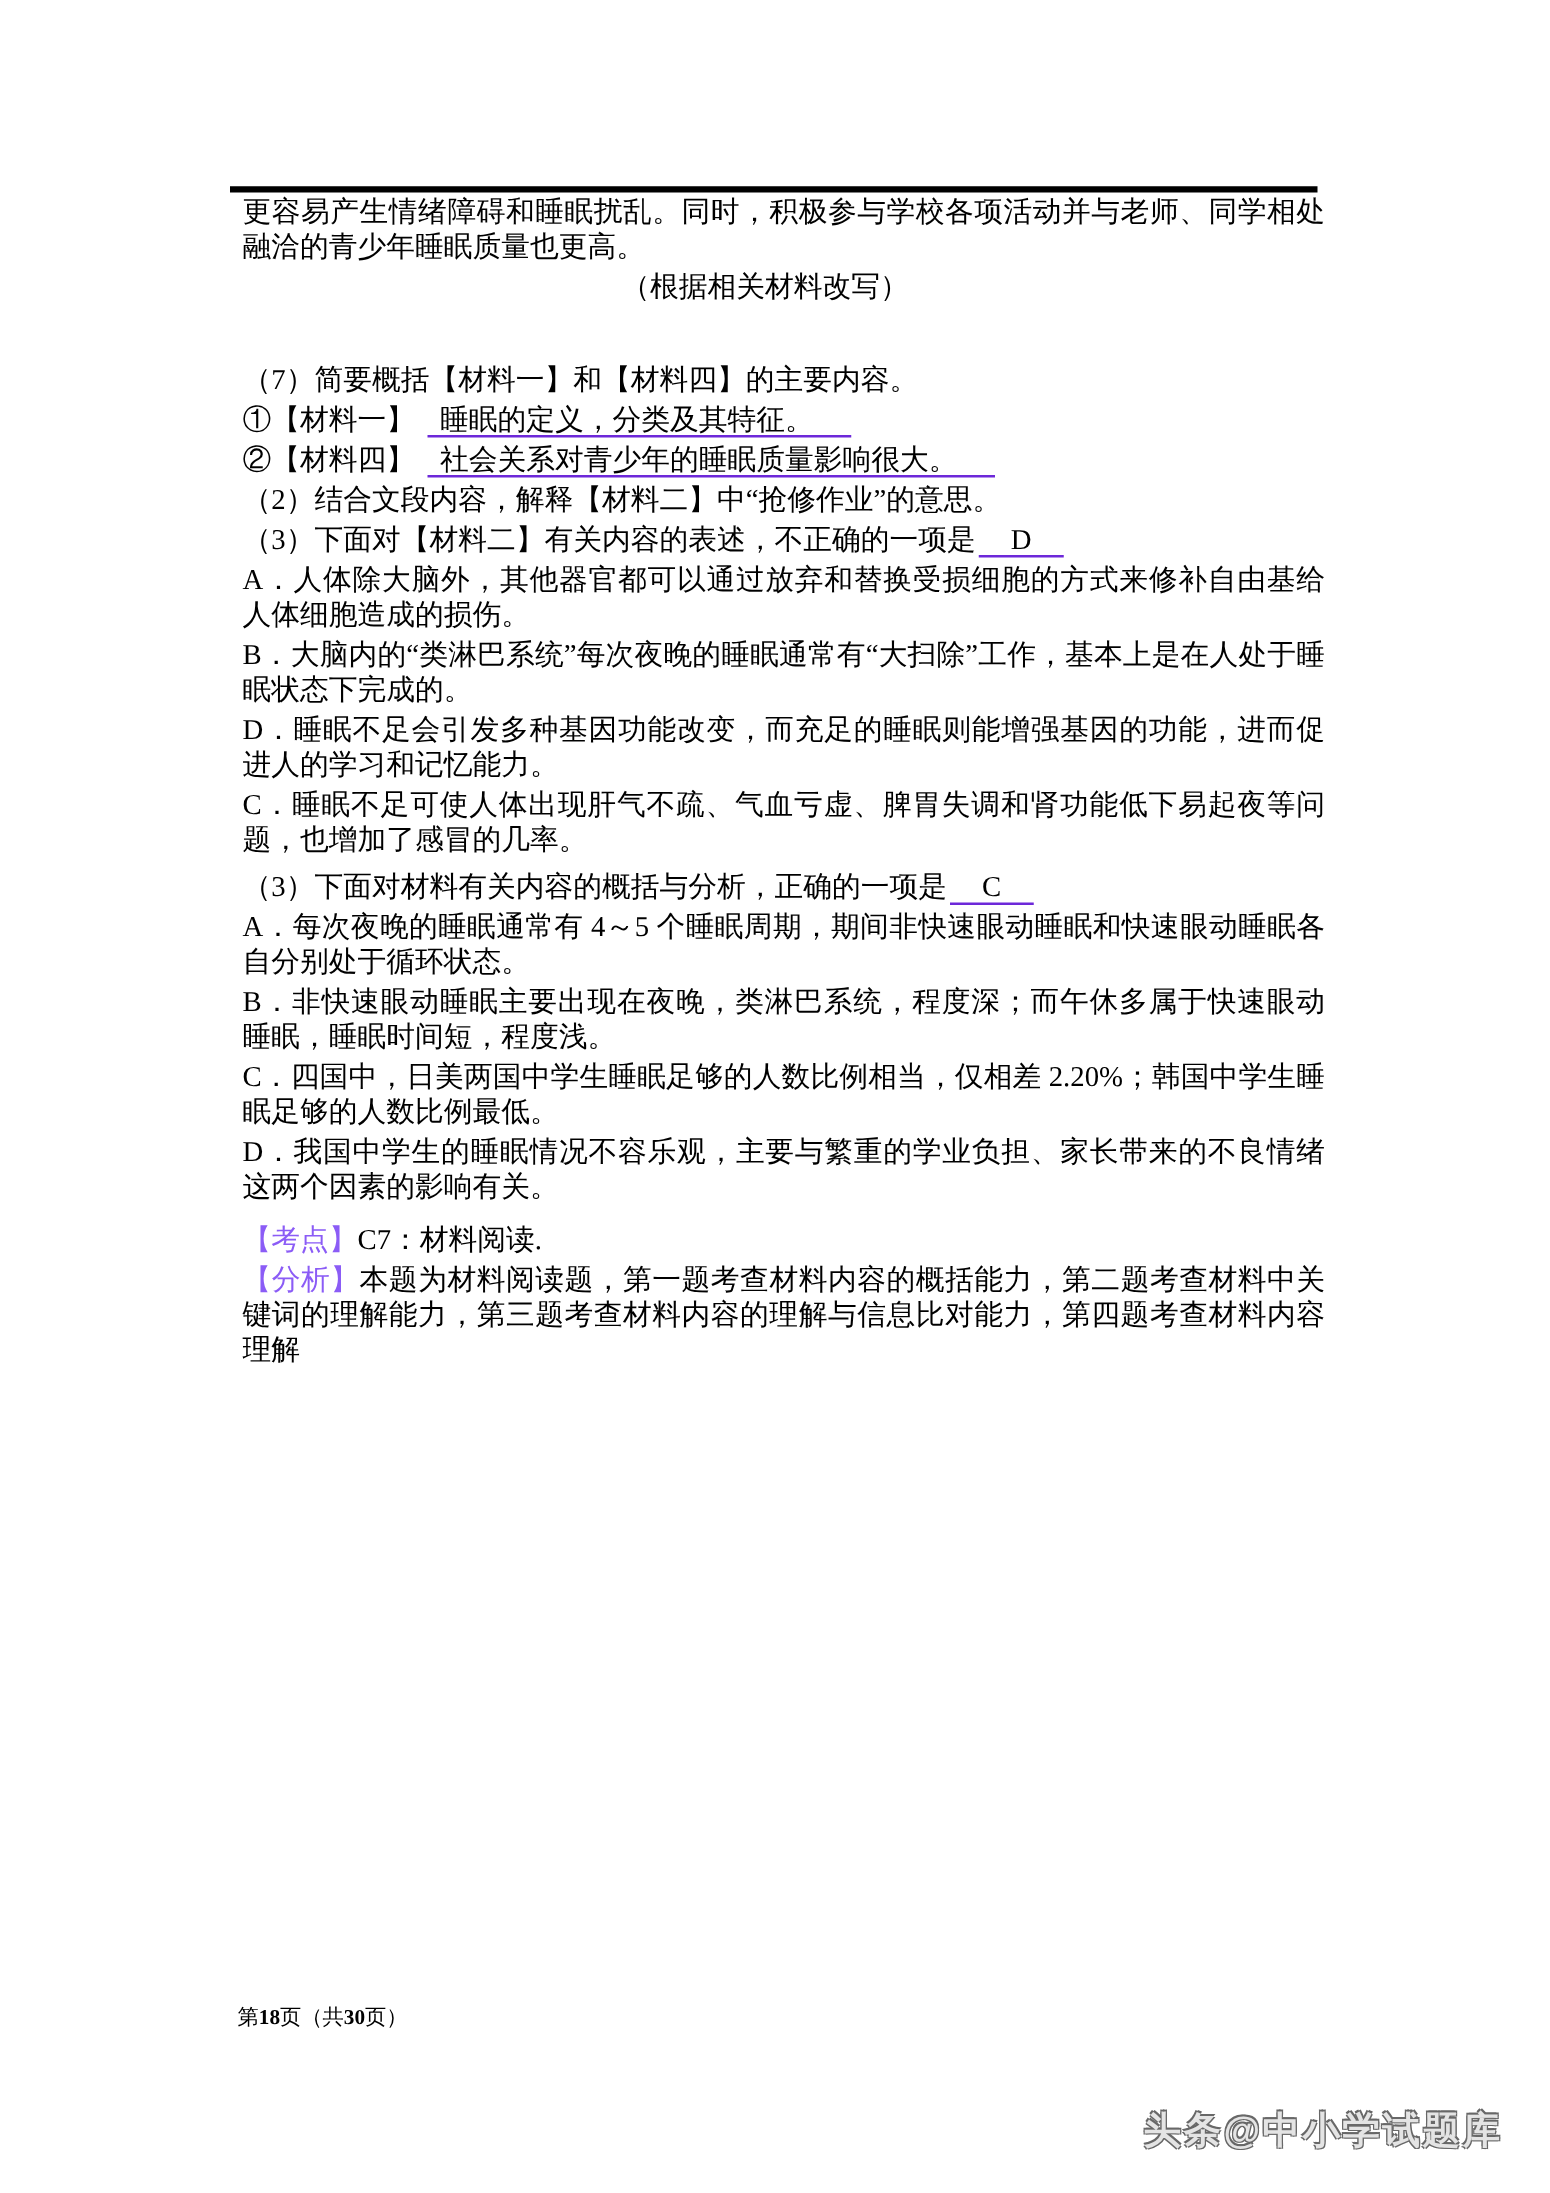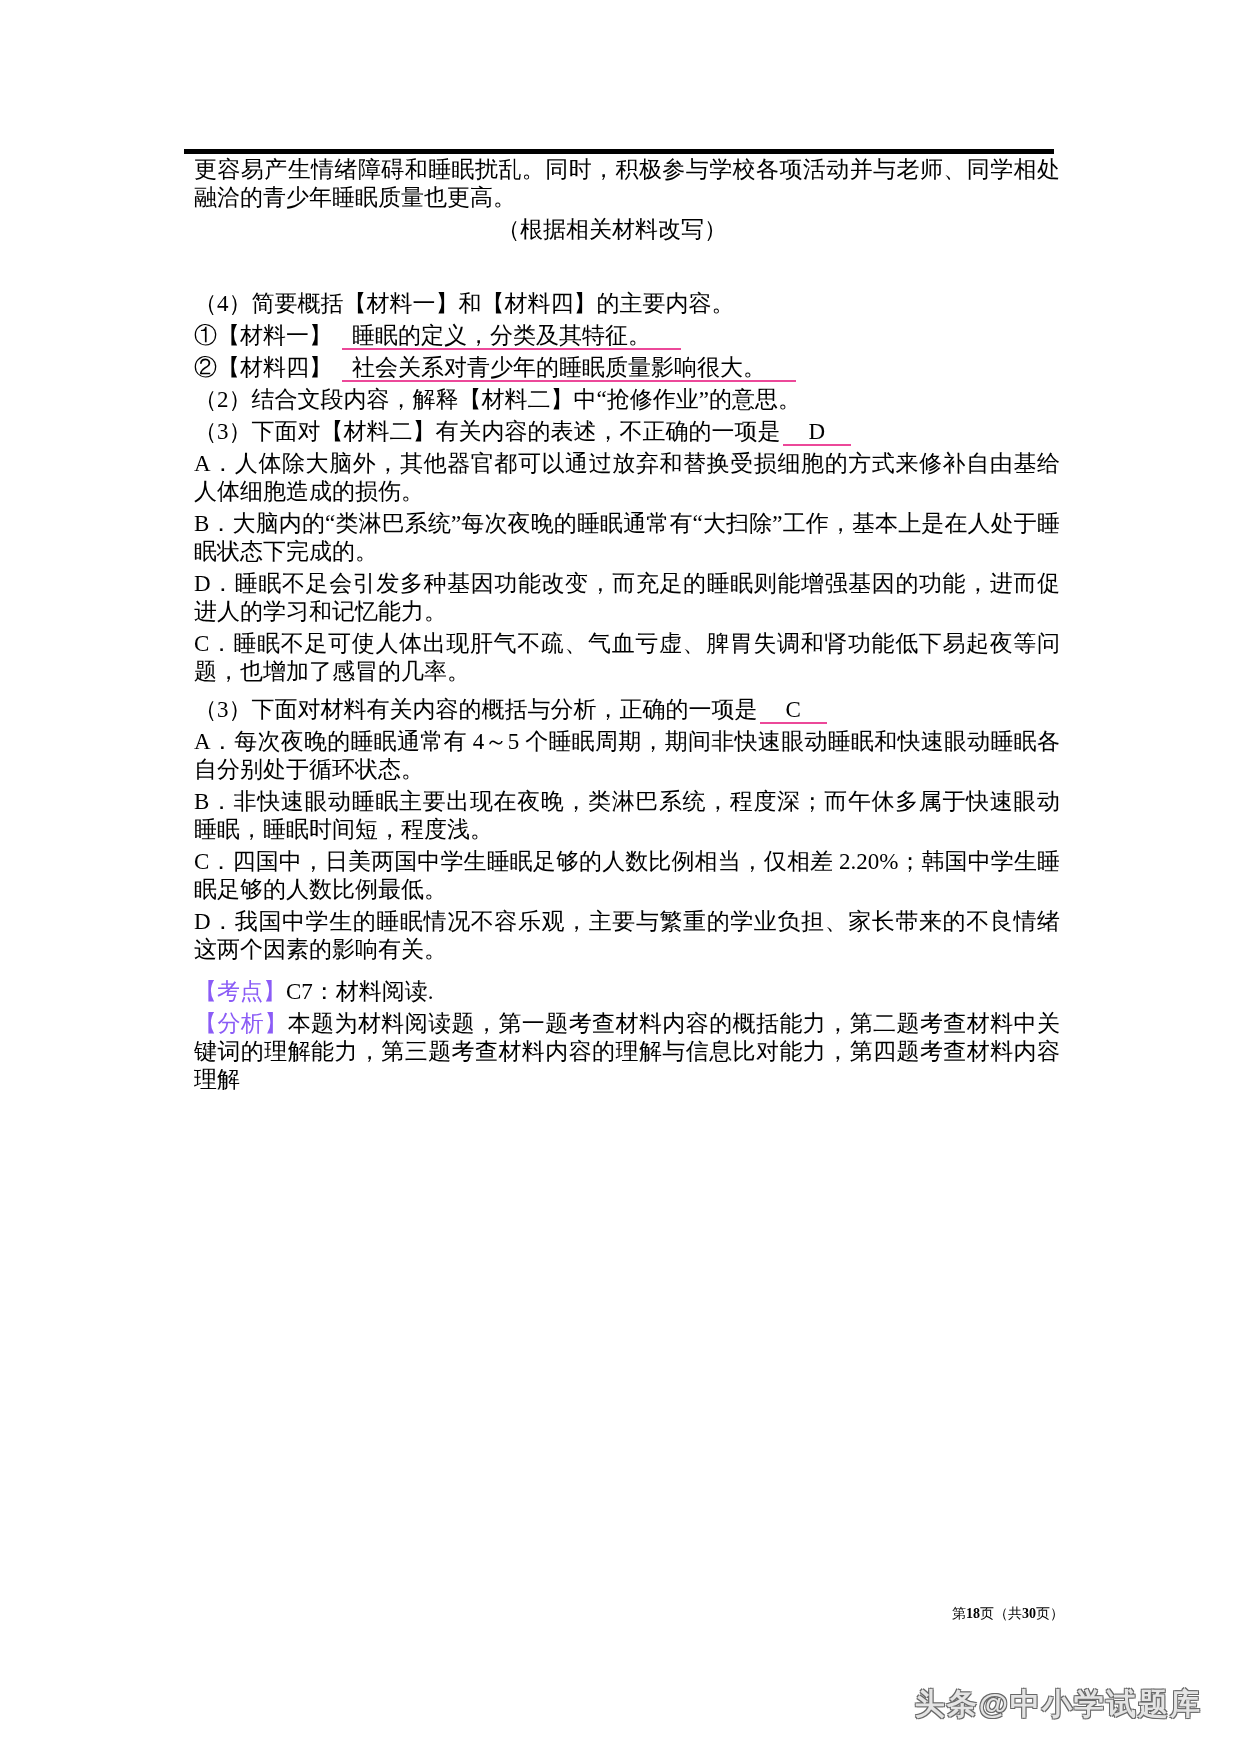--- a/index.html
+++ b/index.html
@@ -27,32 +27,32 @@
     font-size:23px;
     line-height:28px;
     text-align:justify;
     text-justify:inter-ideograph;
   }
   .attr {
     text-align:center;
     padding-right:30px;
     margin-bottom:46px;
   }
-  .blank { border-bottom:2px solid #ec4899; }
+  .blank { border-bottom:2px solid #6d28d9; }
   .ans   { margin-left:10px; padding:0 30px 0 10px; }
   .letter{ margin-left:2px; padding:0 26px; }
   .blue  { color:#8b5cf6; }
   .mt10  { margin-top:10px; }
   .mt14  { margin-top:14px; }
   .footer {
     position:absolute;
     left:190px; top:1600px;
     width:874px;
-    text-align:right;
-    font-size:14px;
+    text-align:left;
+    font-size:17px;
     line-height:28px;
   }
   .watermark {
     position:absolute;
     right:38px; top:1684px;
     font-family:"Liberation Sans","DejaVu Sans",sans-serif;
     font-weight:bold;
     font-size:30px;
     letter-spacing:2px;
     color:#e4e4e4;
@@ -65,21 +65,21 @@
 <div class="page">
 
   <div class="rule"></div>
 
   <div class="content">
 
     <p class="para">更容易产生情绪障碍和睡眠扰乱。同时，积极参与学校各项活动并与老师、同学相处融洽的青少年睡眠质量也更高。</p>
 
     <p class="para attr">（根据相关材料改写）</p>
 
-    <p class="para">（4）简要概括【材料一】和【材料四】的主要内容。</p>
+    <p class="para">（7）简要概括【材料一】和【材料四】的主要内容。</p>
 
     <p class="para"><span>①【材料一】</span><span class="blank ans">睡眠的定义，分类及其特征。</span></p>
 
     <p class="para"><span>②【材料四】</span><span class="blank ans">社会关系对青少年的睡眠质量影响很大。</span></p>
 
     <p class="para">（2）结合文段内容，解释【材料二】中“抢修作业”的意思。</p>
 
     <p class="para"><span>（3）下面对【材料二】有关内容的表述，不正确的一项是</span><span class="blank letter">D</span></p>
 
     <p class="para">A．人体除大脑外，其他器官都可以通过放弃和替换受损细胞的方式来修补自由基给人体细胞造成的损伤。</p>

